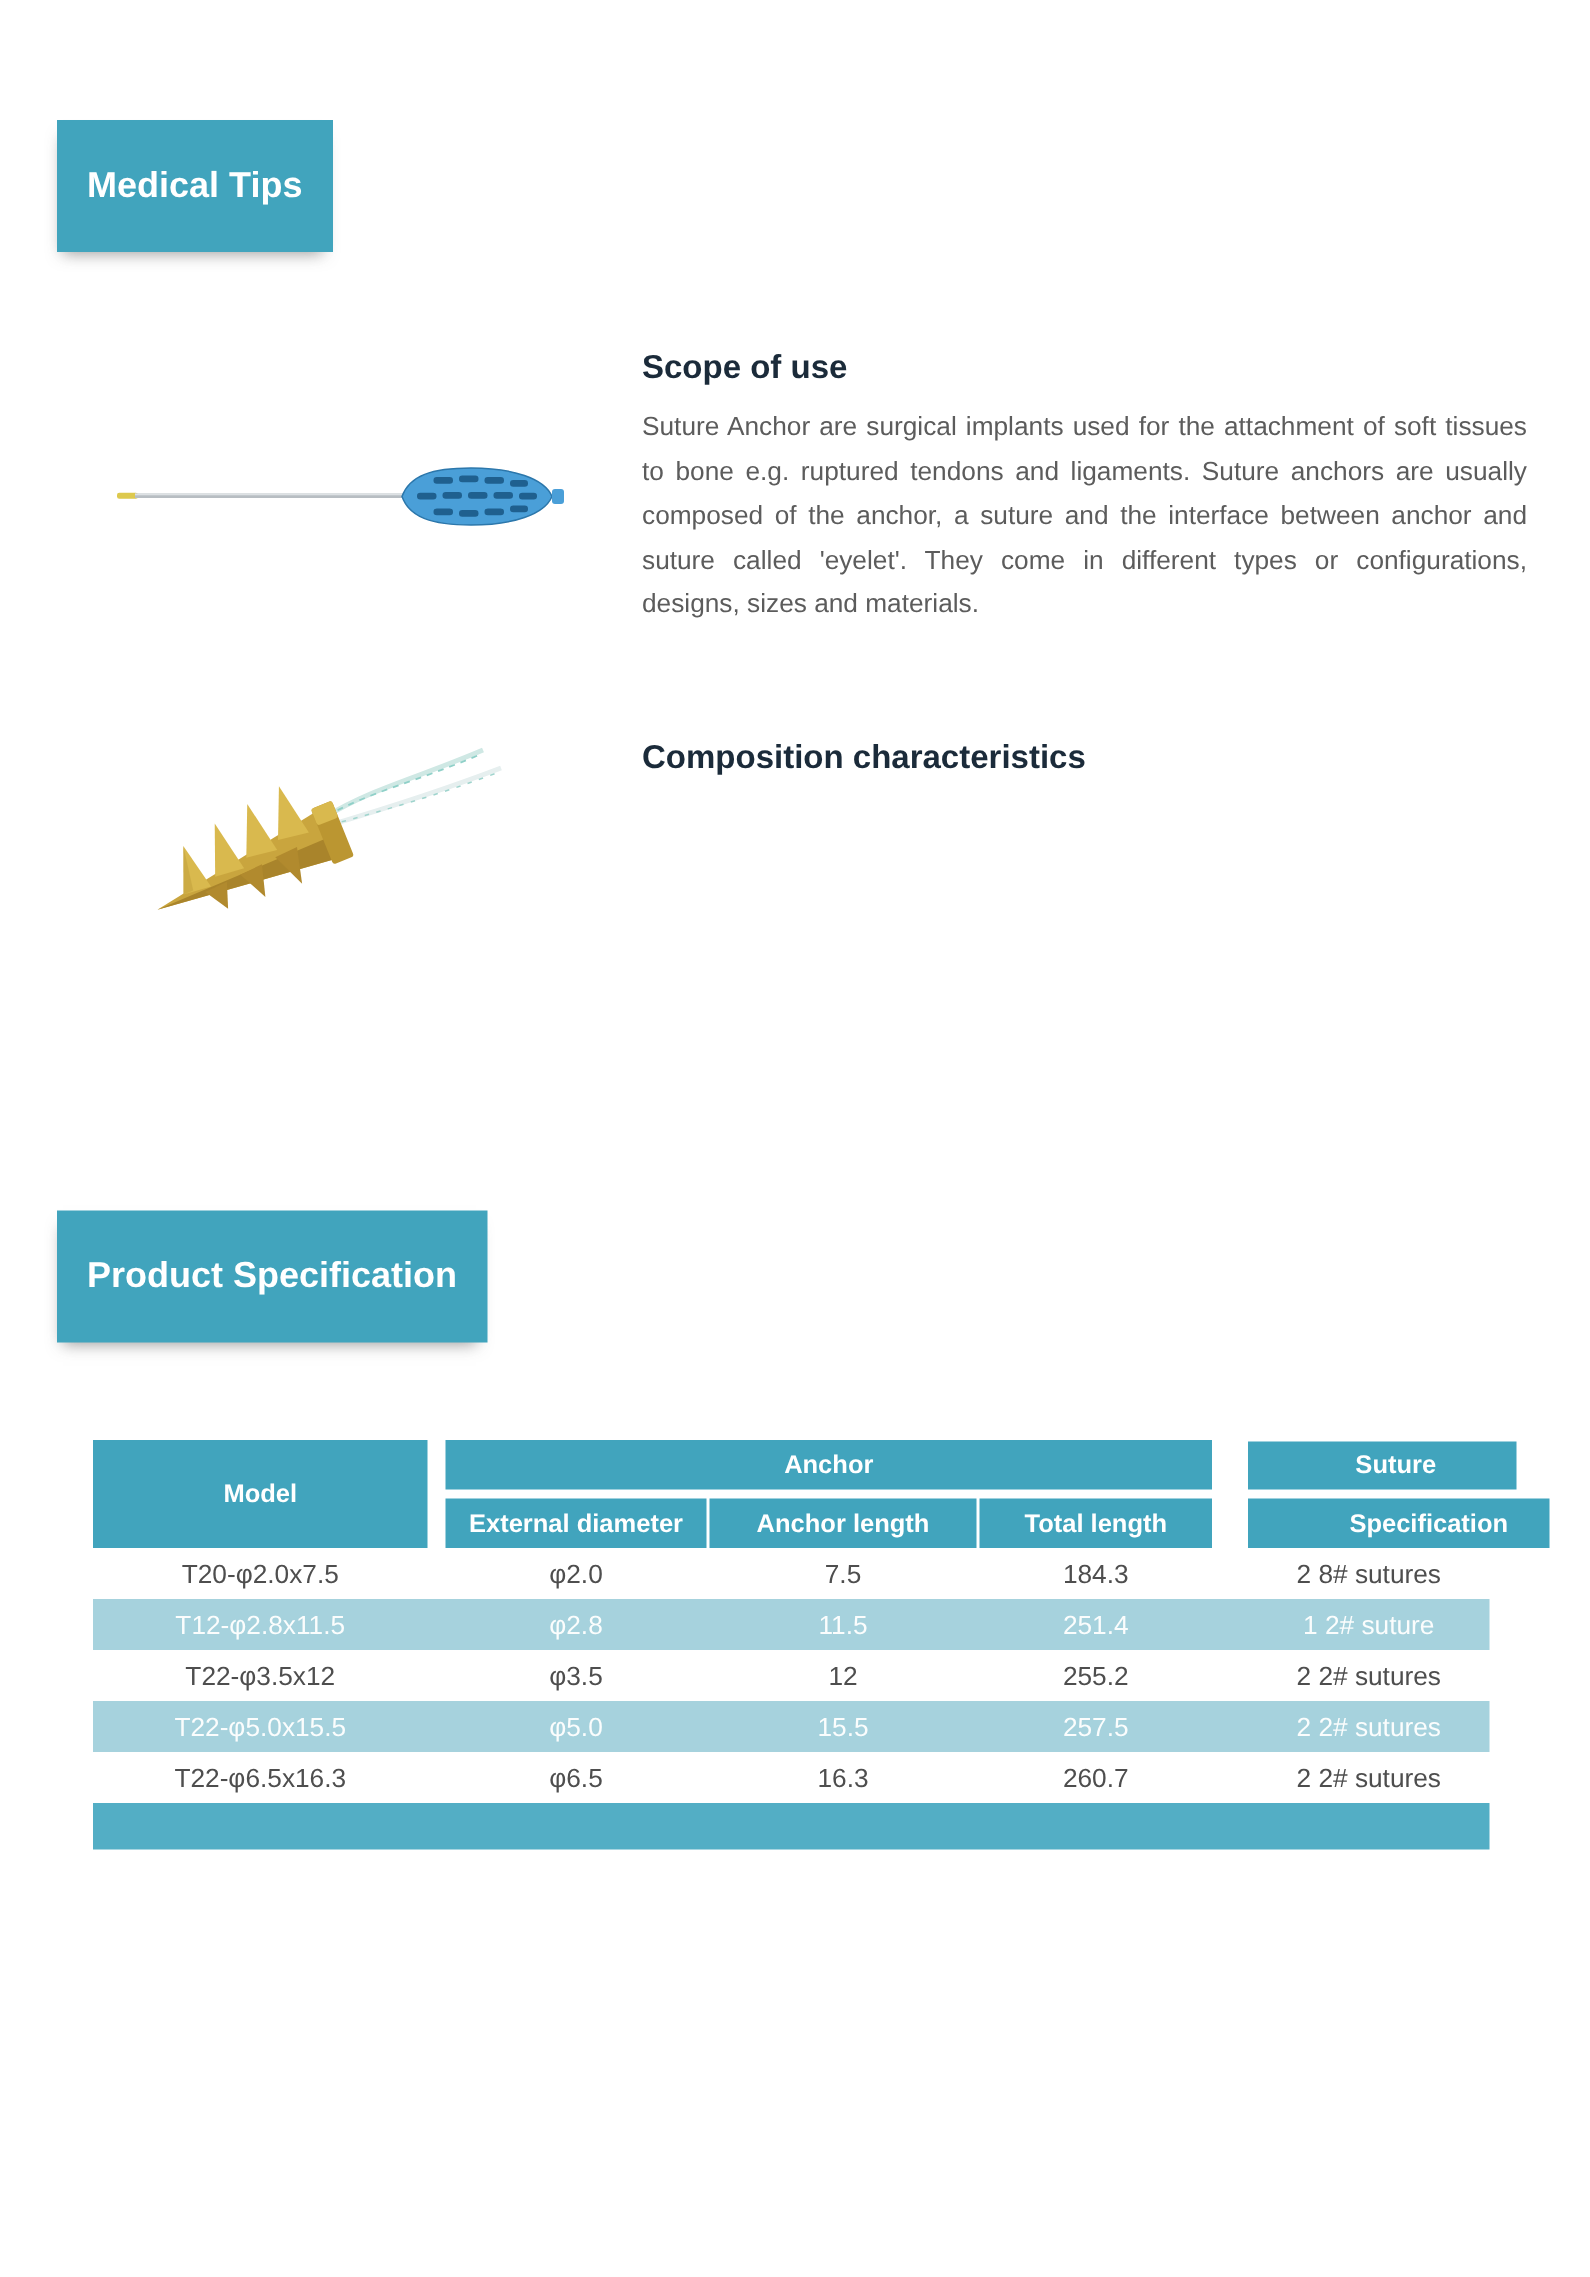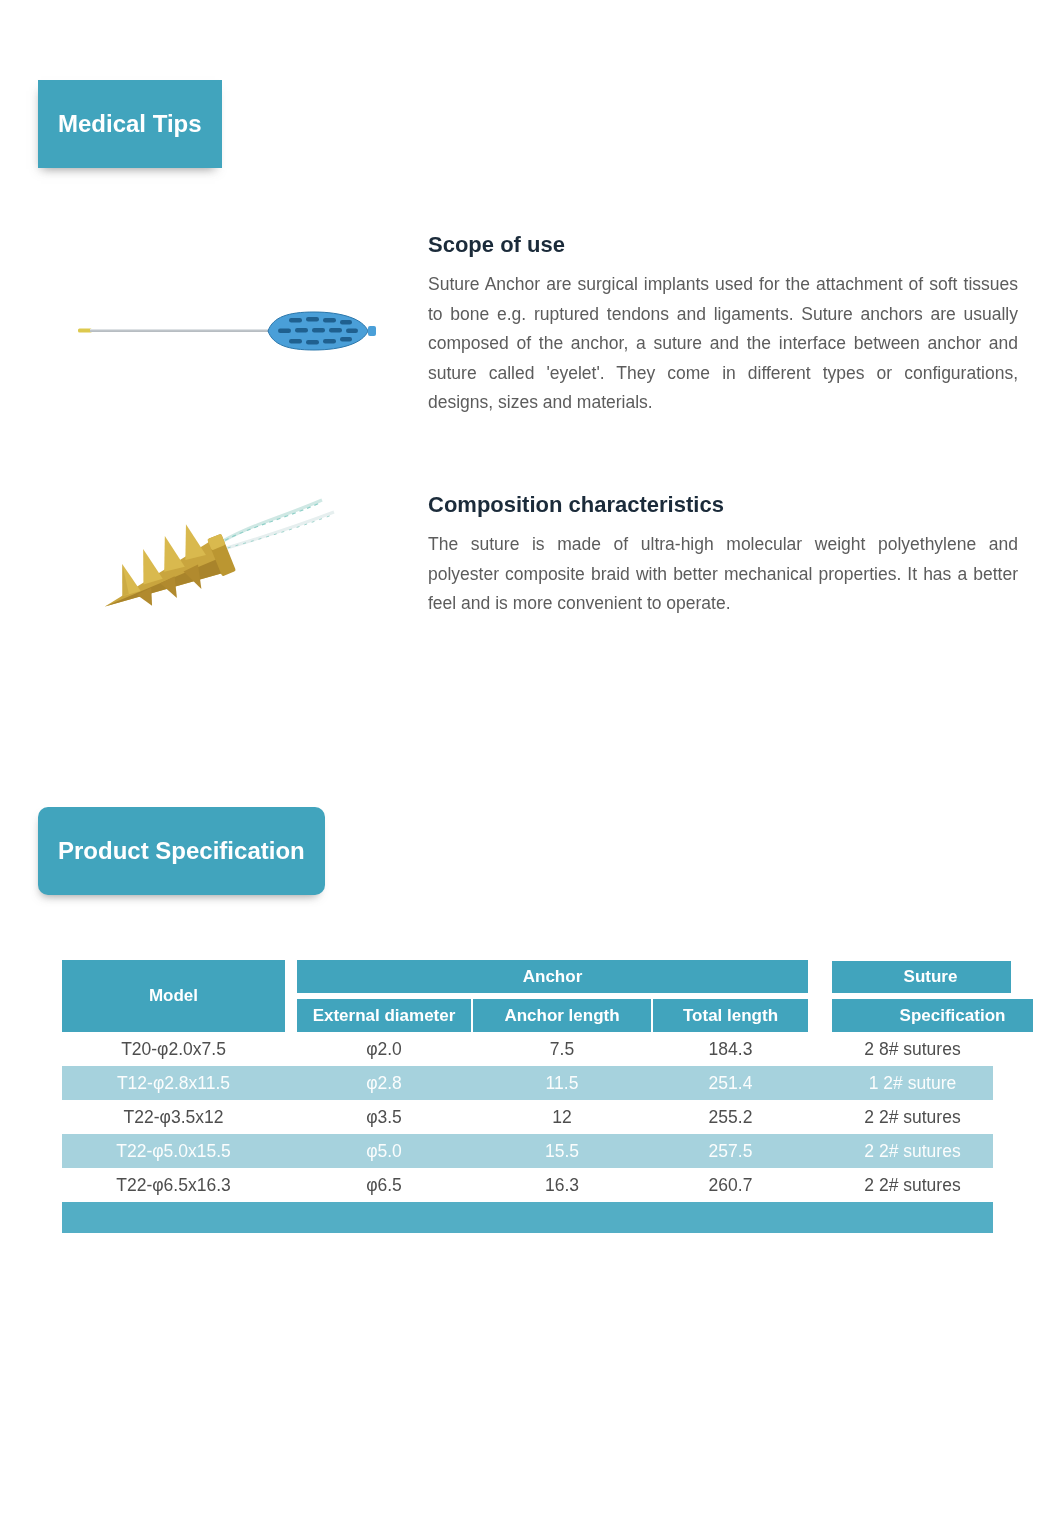--- a/index.html
+++ b/index.html
@@ -17,21 +17,21 @@
     background:#41a4bd;
     color:#ffffff;
     font-weight:bold;
     font-size:24px;
     height:56px;
     display:flex;align-items:center;
     padding:16px 20px;
     box-shadow:-2px 6px 10px -5px rgba(70,70,70,.55);
   }
   .chip-medical{left:38px;top:80px;}
-  .chip-spec{left:38px;top:807px;border-radius:10px;}
+  .chip-spec{left:38px;top:807px;}
 
   
   .textblock{position:absolute;width:590px;}
   .textblock h3{
     margin:0 0 12px 0;
     font-size:22px;
     font-weight:bold;
     color:#1b2b3a;
   }
   .textblock p{
@@ -150,21 +150,20 @@
         <polygon points="66,100 76,120 82,99" fill="#b18a2e"></polygon>
         <polygon points="92,98 102,121 108,97" fill="#b18a2e"></polygon>
         <rect x="126" y="77" width="15" height="40" rx="2" fill="#bb9631"></rect>
         <rect x="126" y="77" width="15" height="12" rx="2" fill="#d9b94e"></rect>
       </g>
     </svg>
   </div>
 
   <div class="textblock composition">
     <h3>Composition characteristics</h3>
-    <p>The suture is made of ultra-high molecular weight polyethylene and polyester composite braid with better mechanical properties. It has a better feel and is more convenient to operate.</p>
   </div>
 
   <div class="chip chip-spec">
     <span>Product Specification</span>
   </div>
 
   <div class="spec-table">
     <div class="hcell h-model">Model</div>
     <div class="hcell h-anchor">Anchor</div>
     <div class="hcell h-suture">Suture</div>

